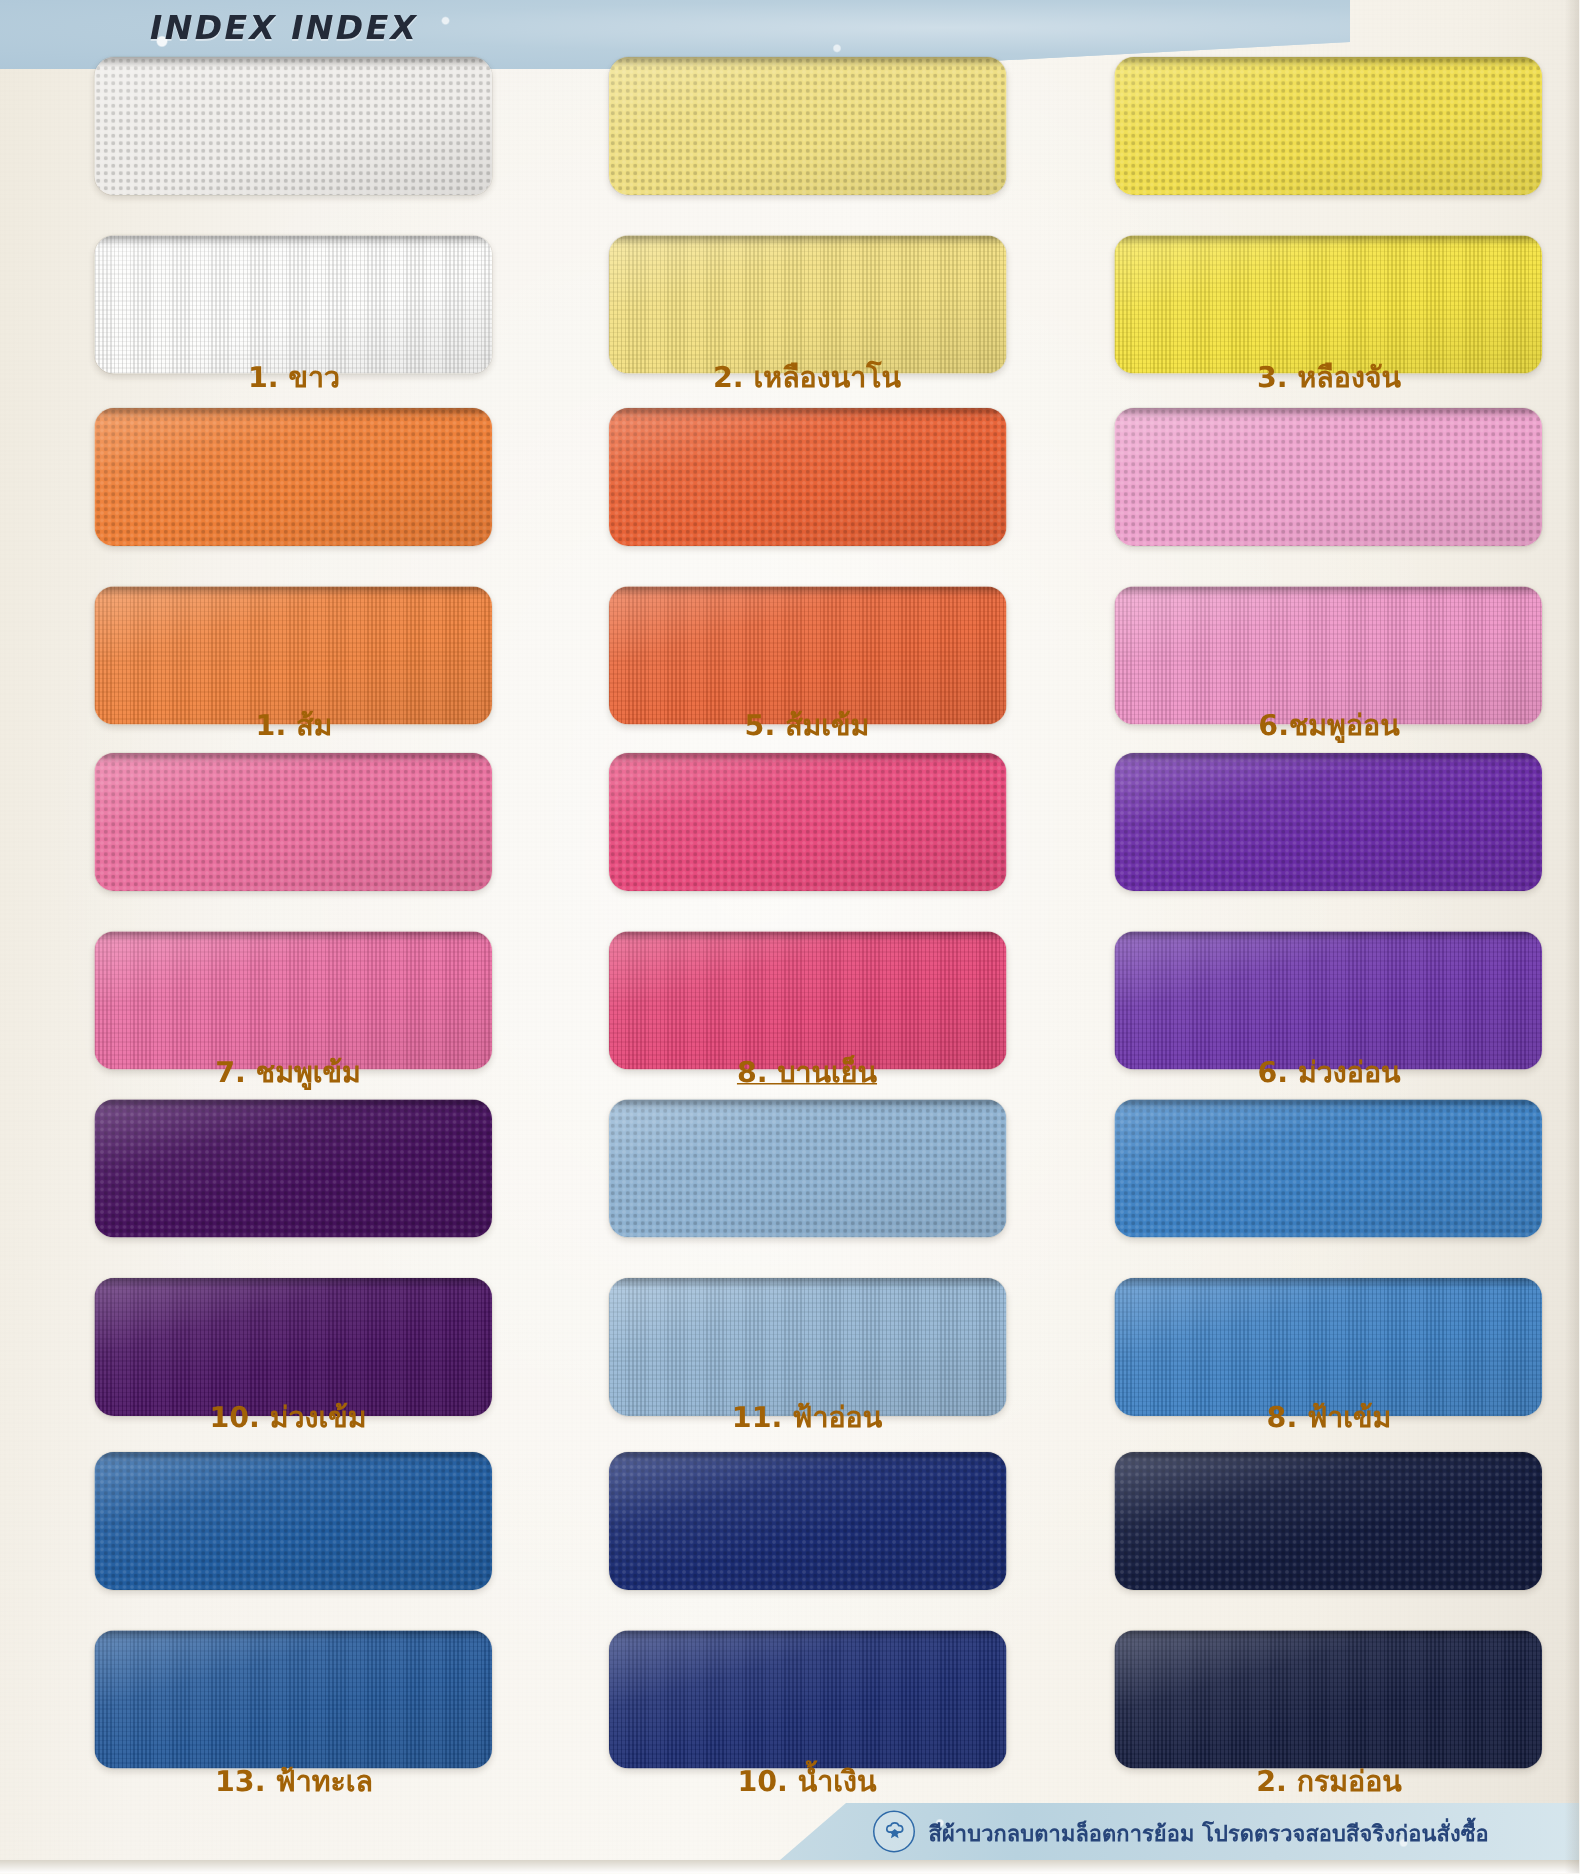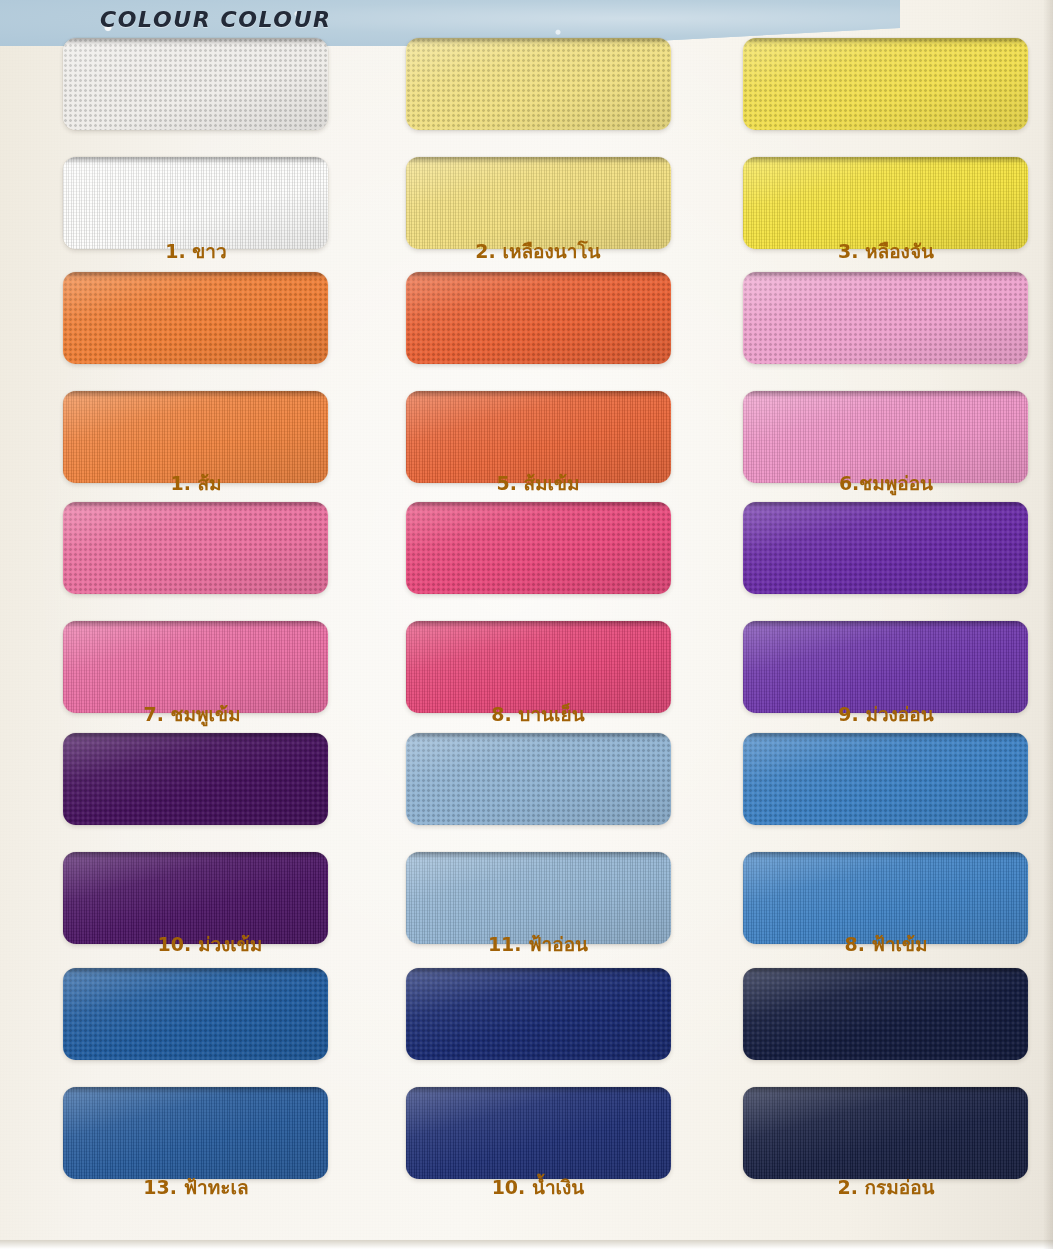--- a/index.html
+++ b/index.html
@@ -178,21 +178,21 @@
 </style>
 </head>
 <body>
 
 <div id="page">
 
   <div id="paper-texture"></div>
   <div id="paper-grain"></div>
 
   <div id="header-banner"></div>
-  <div id="header-title">COLOUR COLOUR</div>
+  <div id="header-title">INDEX INDEX</div>
 
   <div id="swatch-grid">
       <div class="color-cell" style="left: 0px; top: 0px;">
         <div class="swatch mesh" style="left: 63px; top: 38px; width: 265px; height: 92px;">
           <div class="base" style="background:#eeece9"></div>
           <div class="weave"></div>
           <div class="sheen"></div>
           <div class="topshade"></div>
         </div>
         <div class="swatch rib" style="left: 63px; top: 157px; width: 265px; height: 92px;">
@@ -299,51 +299,51 @@
           <div class="weave"></div>
           <div class="sheen"></div>
           <div class="topshade"></div>
         </div>
         <div class="swatch rib" style="left: 406px; top: 621px; width: 265px; height: 92px;">
           <div class="base" style="background:#e54577"></div>
           <div class="weave"></div>
           <div class="sheen"></div>
           <div class="topshade"></div>
         </div>
-        <div class="color-label" style="left: 408px; top: 699px; width: 260px;">8. บานเย็น</div>
+        <div class="color-label" style="left: 408px; top: 699px; width: 260px; text-decoration: underline;">8. บานเย็น</div>
       </div>
       <div class="color-cell" style="left: 0px; top: 0px;">
         <div class="swatch mesh" style="left: 743px; top: 502px; width: 285px; height: 92px;">
           <div class="base" style="background:#6a2da6"></div>
           <div class="weave"></div>
           <div class="sheen"></div>
           <div class="topshade"></div>
         </div>
         <div class="swatch rib" style="left: 743px; top: 621px; width: 285px; height: 92px;">
           <div class="base" style="background:#6d35ab"></div>
           <div class="weave"></div>
           <div class="sheen"></div>
           <div class="topshade"></div>
         </div>
-        <div class="color-label" style="left: 756px; top: 699px; width: 260px;">9. ม่วงอ่อน</div>
+        <div class="color-label" style="left: 756px; top: 699px; width: 260px;">6. ม่วงอ่อน</div>
       </div>
       <div class="color-cell" style="left: 0px; top: 0px;">
         <div class="swatch mesh" style="left: 63px; top: 733px; width: 265px; height: 92px;">
           <div class="base" style="background:#46135d"></div>
           <div class="weave"></div>
           <div class="sheen"></div>
           <div class="topshade"></div>
         </div>
         <div class="swatch rib" style="left: 63px; top: 852px; width: 265px; height: 92px;">
           <div class="base" style="background:#4a1363"></div>
           <div class="weave"></div>
           <div class="sheen"></div>
           <div class="topshade"></div>
         </div>
-        <div class="color-label" style="left: 80px; top: 929px; width: 260px;">10. ม่วงเข้ม</div>
+        <div class="color-label" style="left: 62px; top: 929px; width: 260px;">10. ม่วงเข้ม</div>
       </div>
       <div class="color-cell" style="left: 0px; top: 0px;">
         <div class="swatch mesh" style="left: 406px; top: 733px; width: 265px; height: 92px;">
           <div class="base" style="background:#8fb2d1"></div>
           <div class="weave"></div>
           <div class="sheen"></div>
           <div class="topshade"></div>
         </div>
         <div class="swatch rib" style="left: 406px; top: 852px; width: 265px; height: 92px;">
           <div class="base" style="background:#93b5d3"></div>
@@ -408,16 +408,25 @@
         <div class="swatch rib" style="left: 743px; top: 1087px; width: 285px; height: 92px;">
           <div class="base" style="background:#161e40"></div>
           <div class="weave"></div>
           <div class="sheen"></div>
           <div class="topshade"></div>
         </div>
         <div class="color-label" style="left: 756px; top: 1172px; width: 260px;">2. กรมอ่อน</div>
       </div>
     </div>
 
+  <div id="footer-banner">
+    <span id="footer-logo">
+      <svg width="17" height="17" viewBox="0 0 24 24" aria-hidden="true">
+        <path d="M12 3.2c2.0 0 3.4 1.2 3.8 2.6 1.6-.3 3.2.7 3.6 2.3.4 1.7-.6 3.3-2.2 3.8H6.8C5.2 11.4 4.2 9.8 4.6 8.1 5 6.5 6.6 5.5 8.2 5.8 8.6 4.4 10 3.2 12 3.2z" fill="none" stroke="#2f6aa8" stroke-width="1.5" stroke-linejoin="round"></path>
+        <path d="M12 9.0 L14.9 11.3 L17.4 11.3 L14.6 13.9 L15.6 17.6 L12 15.6 L8.4 17.6 L9.4 13.9 L6.6 11.3 L9.1 11.3 Z" fill="#2f6aa8"></path>
+      </svg>
+    </span>
+    <span id="footer-note">สีผ้าบวกลบตามล็อตการย้อม โปรดตรวจสอบสีจริงก่อนสั่งซื้อ</span>
+  </div>
 
   <div id="bottom-edge"></div>
   <div id="right-edge"></div>
 </div>
 
 </body></html>

